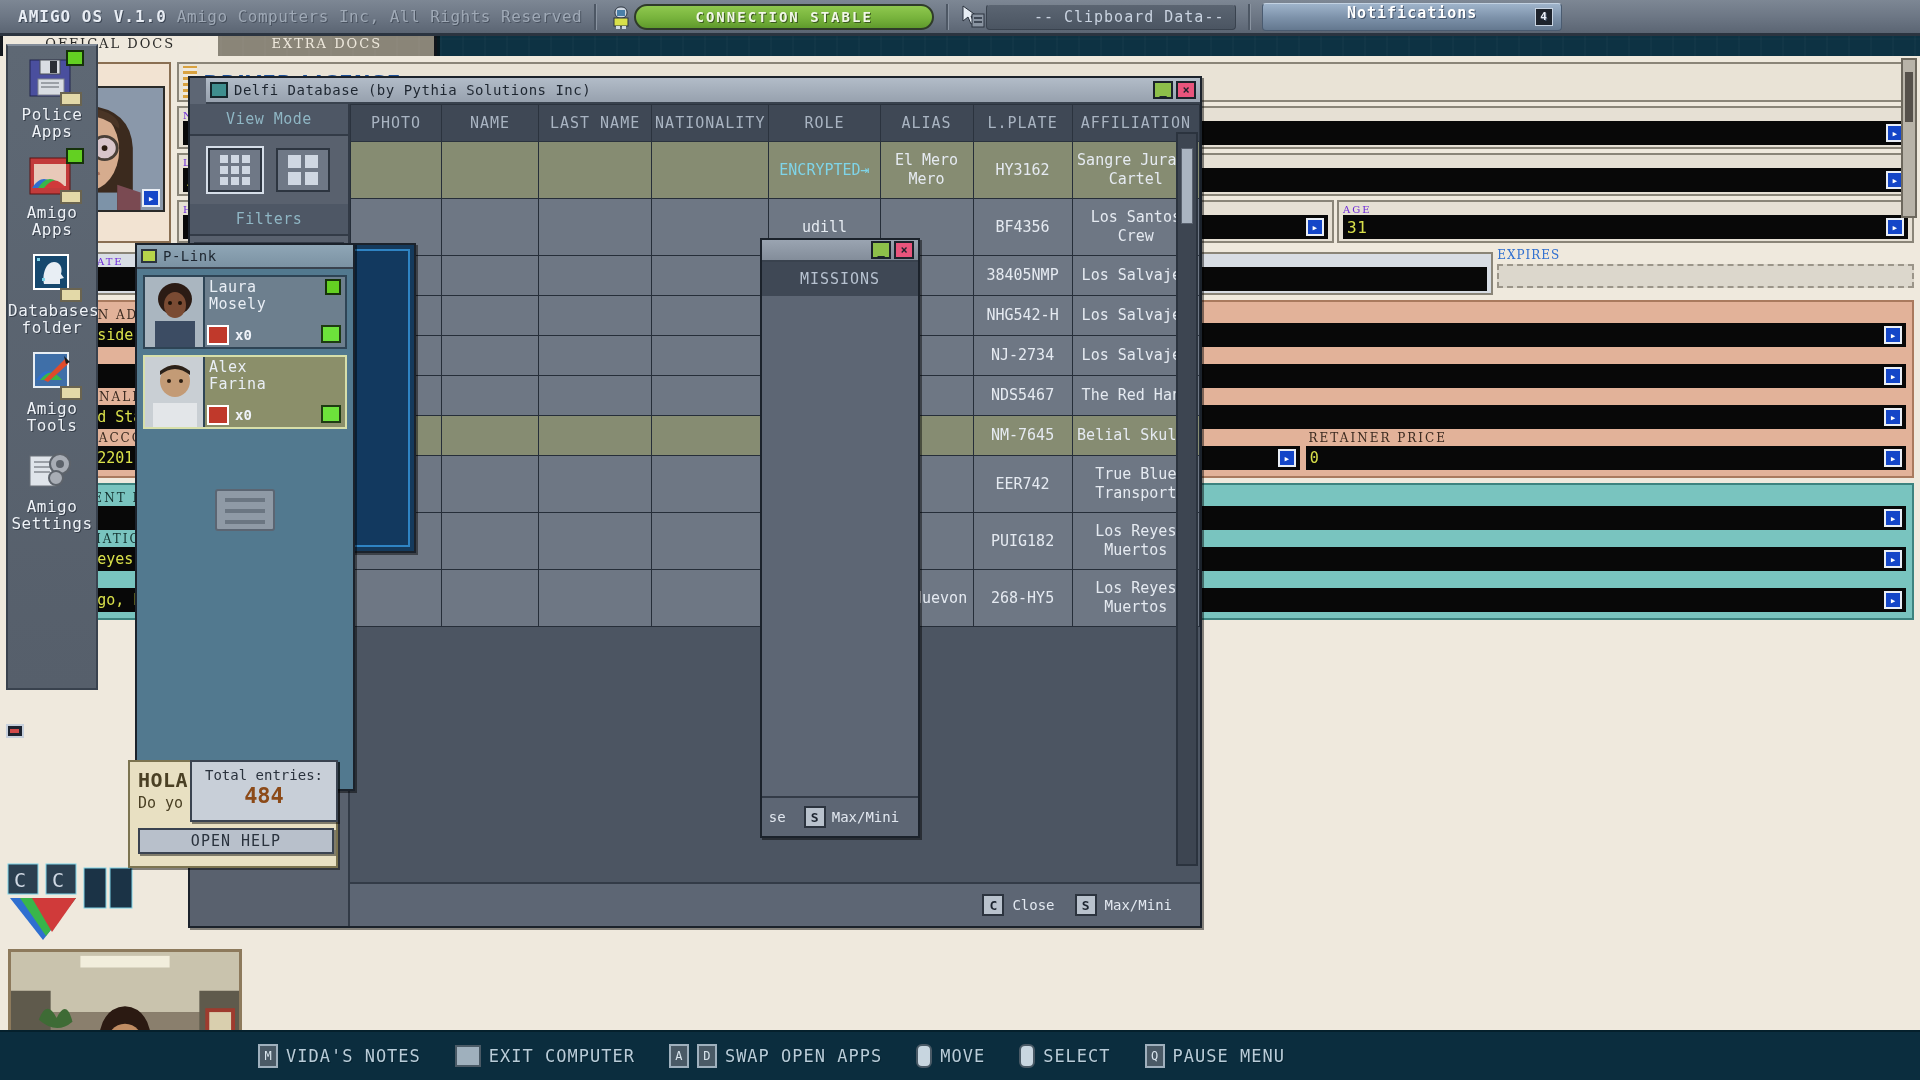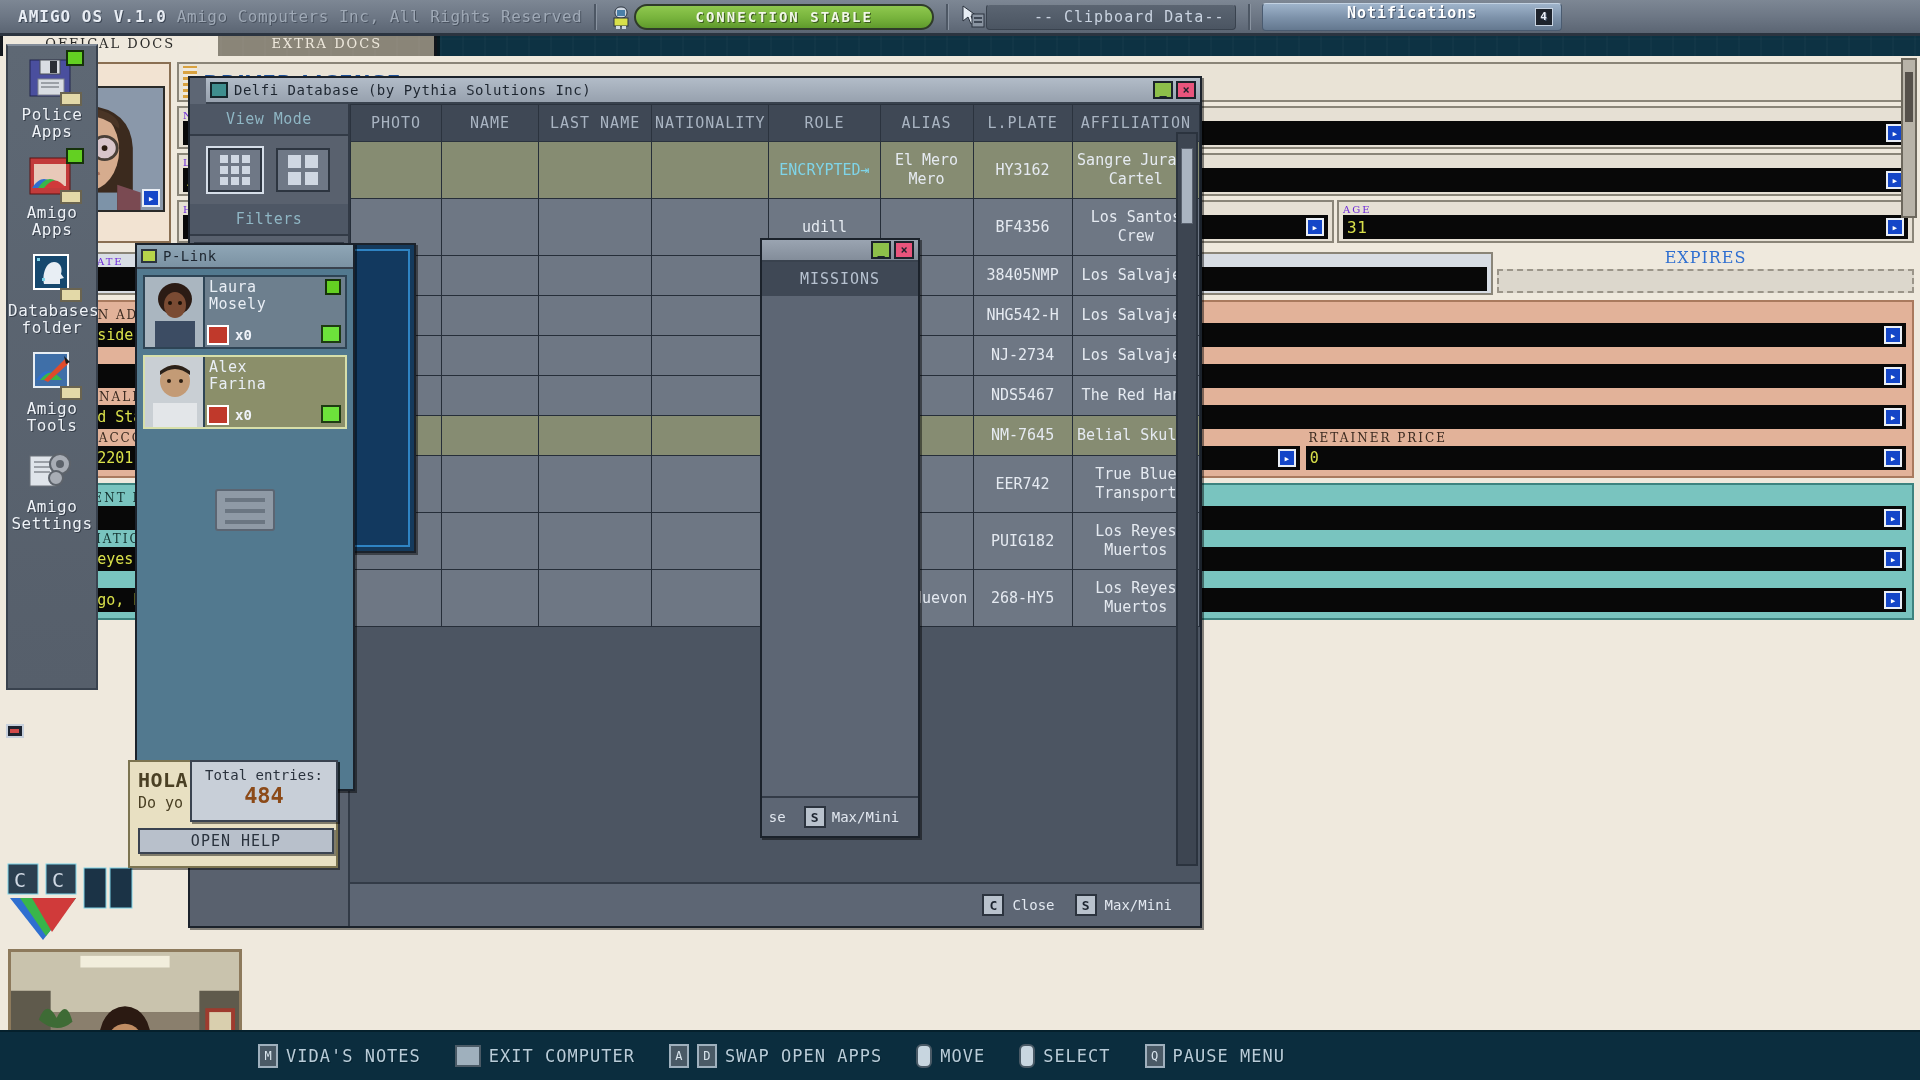--- a/index.html
+++ b/index.html
@@ -756,21 +756,21 @@
         </div>
       </div>
       <div class="fld" style="flex:1.4;min-width:0;background:#d8dde4;">
         <div class="fld-l">EYE COLOR</div>
         <div class="fld-v" style="justify-content:center;gap:10px;">
           <span>Brown</span>
           <span class="arrow-btn">▸</span>
         </div>
       </div>
       <div style="flex:.8;min-width:0;">
-        <div style="font-family:'DejaVu Serif',serif;font-size:16px;color:#2f6fd0;letter-spacing:1px;text-align:center;">EXPIRES</div>
+        <div style="font-family:'DejaVu Serif',serif;font-size:12px;color:#2f6fd0;letter-spacing:1px;text-align:left;">EXPIRES</div>
         <div style="height:24px;background:#dcd7cc;border:2px dashed #9b9589;margin-top:2px;"></div>
       </div>
     </div>
 
     <div class="sf-sec sec-addr">
       <div class="sec-spine">
         <span class="spine-ic">
           <svg width="18" height="16" viewBox="0 0 18 16">
               <rect x="1" y="1" width="16" height="14" fill="none" stroke="#7a4e35" stroke-width="2"></rect>
               <rect x="5" y="4" width="4" height="8" fill="#7a4e35"></rect>

